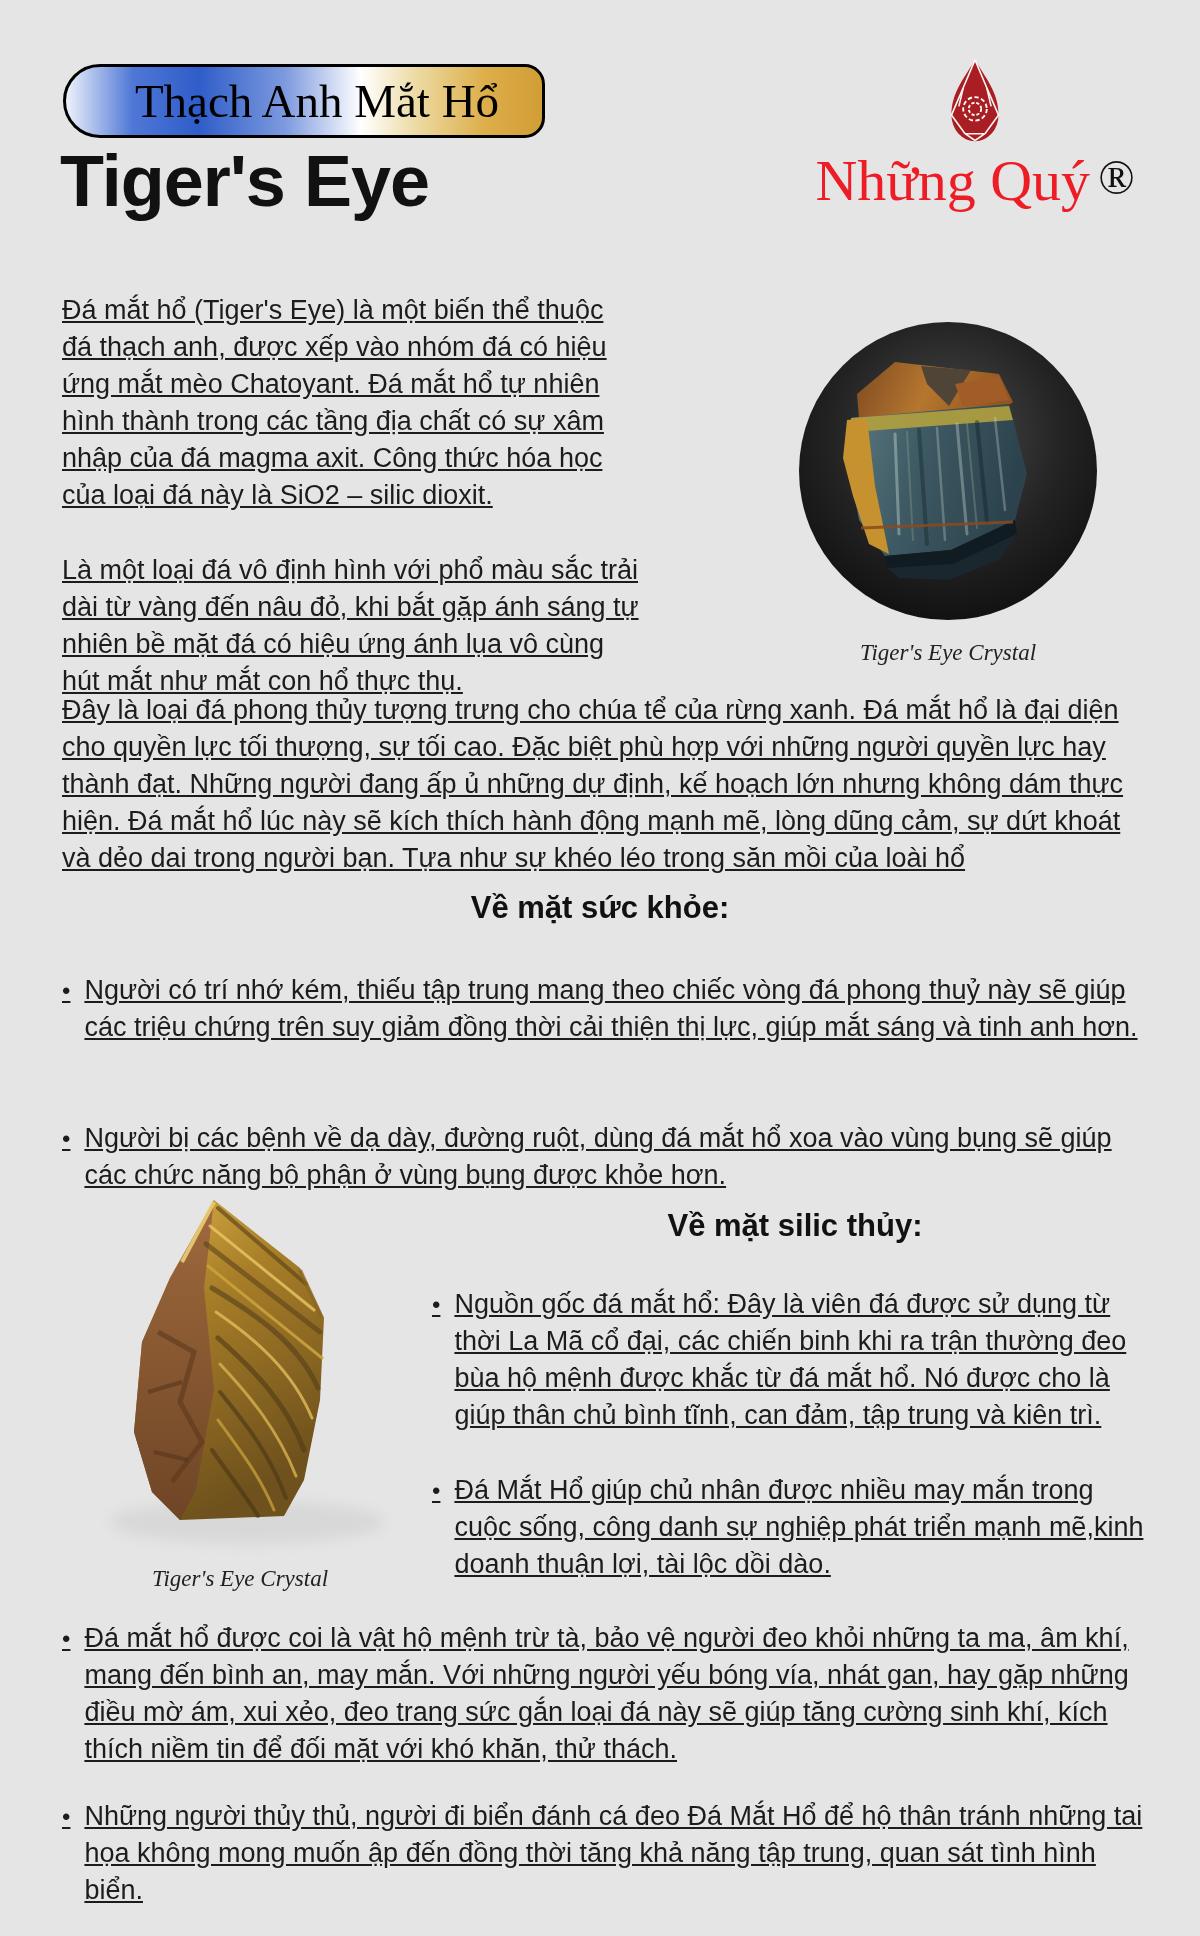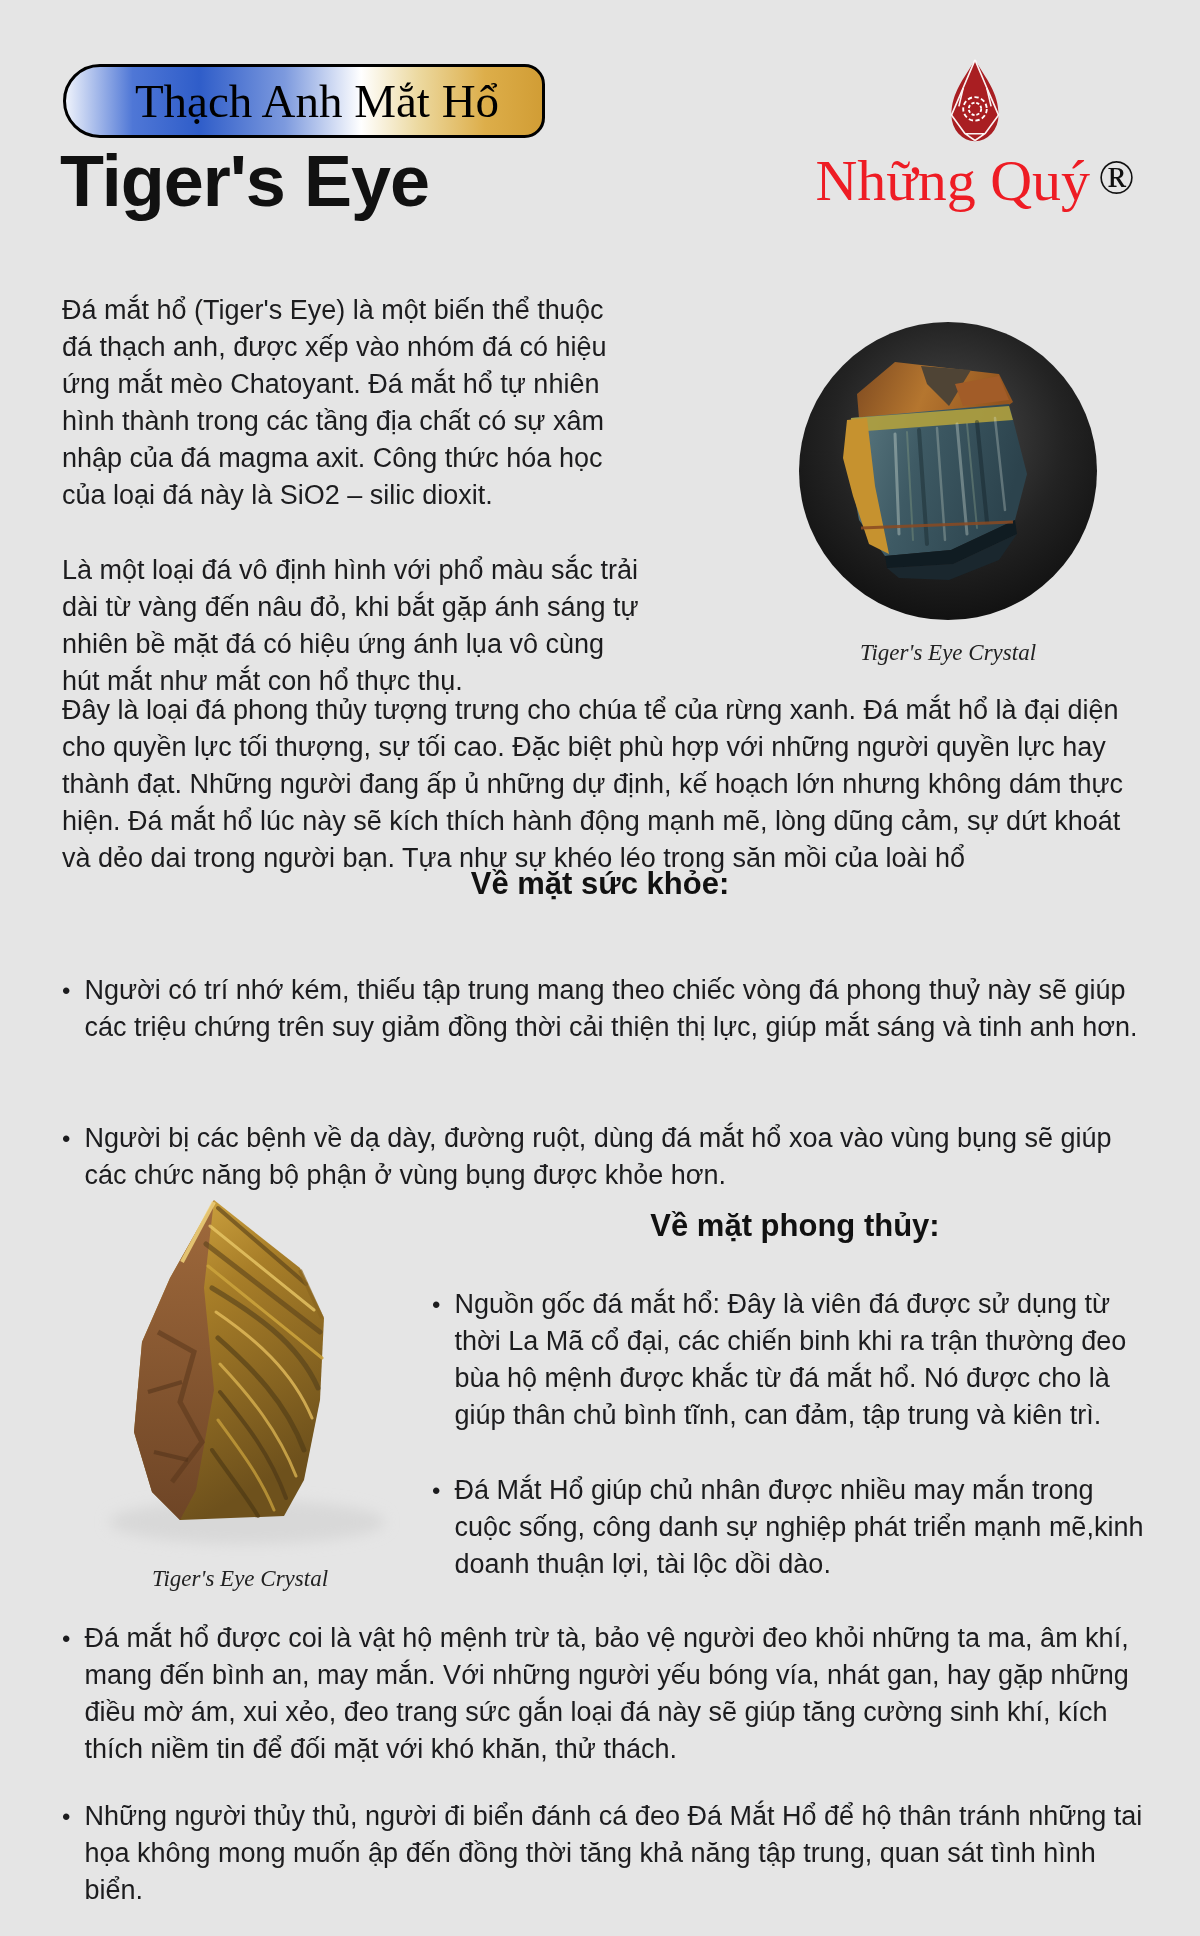--- a/index.html
+++ b/index.html
@@ -67,33 +67,34 @@
     font-weight: 700;
     letter-spacing: -1px;
     color: #111;
   }
 
   
   .para, .bullet-item {
     font-size: 27px;
     line-height: 1.37;
     color: #1c1c1e;
+    text-decoration: underline;
   }
   .intro-col { position: absolute; left: 62px; top: 292px; width: 578px; }
   .intro-col .para + .para { margin-top: 38px; }
 
   .overview { position: absolute; left: 62px; top: 692px; width: 1094px; }
 
   .section-heading {
     font-size: 31px;
     font-weight: 700;
     color: #111;
     text-align: center;
   }
-  .heading-health { position: absolute; left: 0; top: 866px; width: 1200px; }
+  .heading-health { position: absolute; left: 0; top: 890px; width: 1200px; }
 
   .bullet-item { display: flex; }
   .bullet-glyph { flex: 0 0 auto; margin-right: 14px; font-size: 24px; line-height: 1.55; }
   .b-health-1 { position: absolute; left: 62px; top: 972px;  width: 1090px; }
   .b-health-2 { position: absolute; left: 62px; top: 1120px; width: 1090px; }
   .b-general-1 { position: absolute; left: 62px; top: 1620px; width: 1096px; }
   .b-general-2 { position: absolute; left: 62px; top: 1798px; width: 1096px; }
 
   
   .fig1 { position: absolute; left: 799px; top: 322px; width: 298px; text-align: center; }
@@ -248,21 +249,21 @@
         <path d="M150,258 C168,284 184,304 196,324" stroke="#463312" stroke-width="4" opacity="0.55"></path>
       </g>
 
       <path d="M152,10 L120,70" stroke="#f0d27a" stroke-width="4" opacity="0.85" fill="none"></path>
       <path d="M238,78 L260,126" stroke="#8a6520" stroke-width="4" opacity="0.7" fill="none"></path>
     </svg>
     <figcaption class="fig-caption">Tiger's Eye Crystal</figcaption>
   </figure>
 
   <div class="fengshui-col">
-    <h2 class="section-heading">Về mặt phong thủy:</h2>
+    <h2 class="section-heading">Về mặt silic thủy:</h2>
     <div class="bullet-item">
       <span class="bullet-glyph">•</span>
       <span class="bullet-text">Nguồn gốc đá mắt hổ: Đây là viên đá được sử dụng từ thời La Mã cổ đại, các chiến binh khi ra trận thường đeo bùa hộ mệnh được khắc từ đá mắt hổ. Nó được cho là giúp thân chủ bình tĩnh, can đảm, tập trung và kiên trì.</span>
     </div>
     <div class="bullet-item">
       <span class="bullet-glyph">•</span>
       <span class="bullet-text">Đá Mắt Hổ giúp chủ nhân được nhiều may mắn trong cuộc sống, công danh sự nghiệp phát triển mạnh mẽ,kinh doanh thuận lợi, tài lộc dồi dào.</span>
     </div>
   </div>
 

